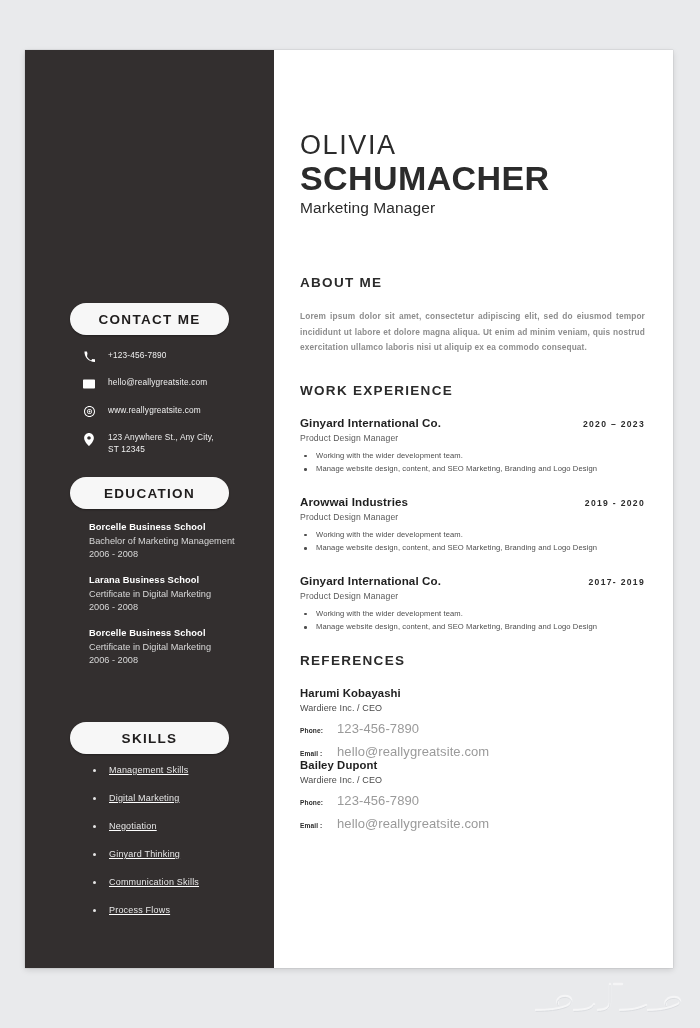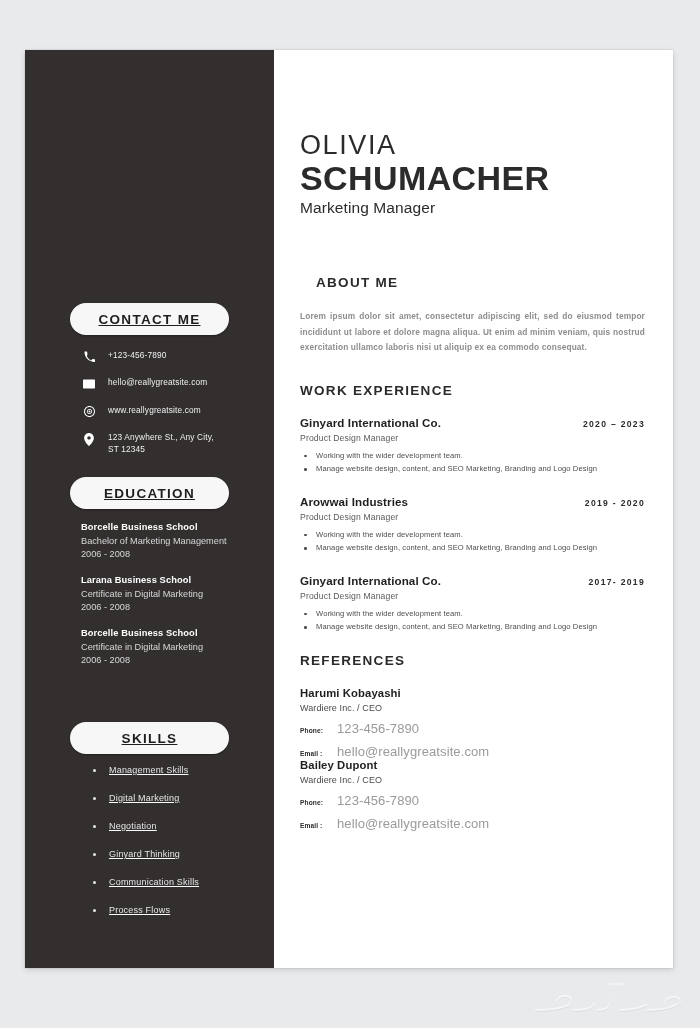--- a/index.html
+++ b/index.html
@@ -45,21 +45,20 @@
     background: #f7f7f7;
     border-radius: 16px;
     color: #1f1d1d;
     font-size: 13.5px;
     font-weight: bold;
     letter-spacing: 1.3px;
     display: flex;
     align-items: center;
     justify-content: center;
     box-shadow: 0 1px 2px rgba(0,0,0,0.35);
-    text-decoration: underline;
   }
   #pill-contact { top: 253px; }
   #pill-education { top: 427px; }
   #pill-skills { top: 672px; }
 
   
   #contact-list {
     position: absolute;
     left: 56px;
     top: 300px;
@@ -83,21 +82,21 @@
   .contact-text {
     font-size: 8.3px;
     line-height: 11.5px;
     color: #f0f0f0;
     letter-spacing: 0.15px;
   }
 
   
   #education-list {
     position: absolute;
-    left: 56px;
+    left: 64px;
     top: 472px;
     width: 190px;
   }
   .edu-item { margin-bottom: 14px; }
   .edu-school {
     font-size: 9.3px;
     font-weight: bold;
     color: #ffffff;
     letter-spacing: 0.1px;
     margin-bottom: 3px;
@@ -382,21 +381,21 @@
 
   <main id="main">
 
     <div id="name-block">
       <div id="first-name">OLIVIA</div>
       <div id="last-name">SCHUMACHER</div>
       <div id="job-title">Marketing Manager</div>
     </div>
 
     <section id="about-section">
-      <h2 class="section-title" style="margin:16px">ABOUT ME</h2>
+      <h2 class="section-title" style="margin:0">ABOUT ME</h2>
       <p id="about-text" style="margin:19px 0 0 0">Lorem ipsum dolor sit amet, consectetur adipiscing elit, sed do eiusmod tempor incididunt ut labore et dolore magna aliqua. Ut enim ad minim veniam, quis nostrud exercitation ullamco laboris nisi ut aliquip ex ea commodo consequat.</p>
     </section>
 
     <section id="work-section">
       <h2 class="section-title" style="margin:0">WORK EXPERIENCE</h2>
 
       <div id="work-list">
 
         <div class="job">
           <div class="job-head">

